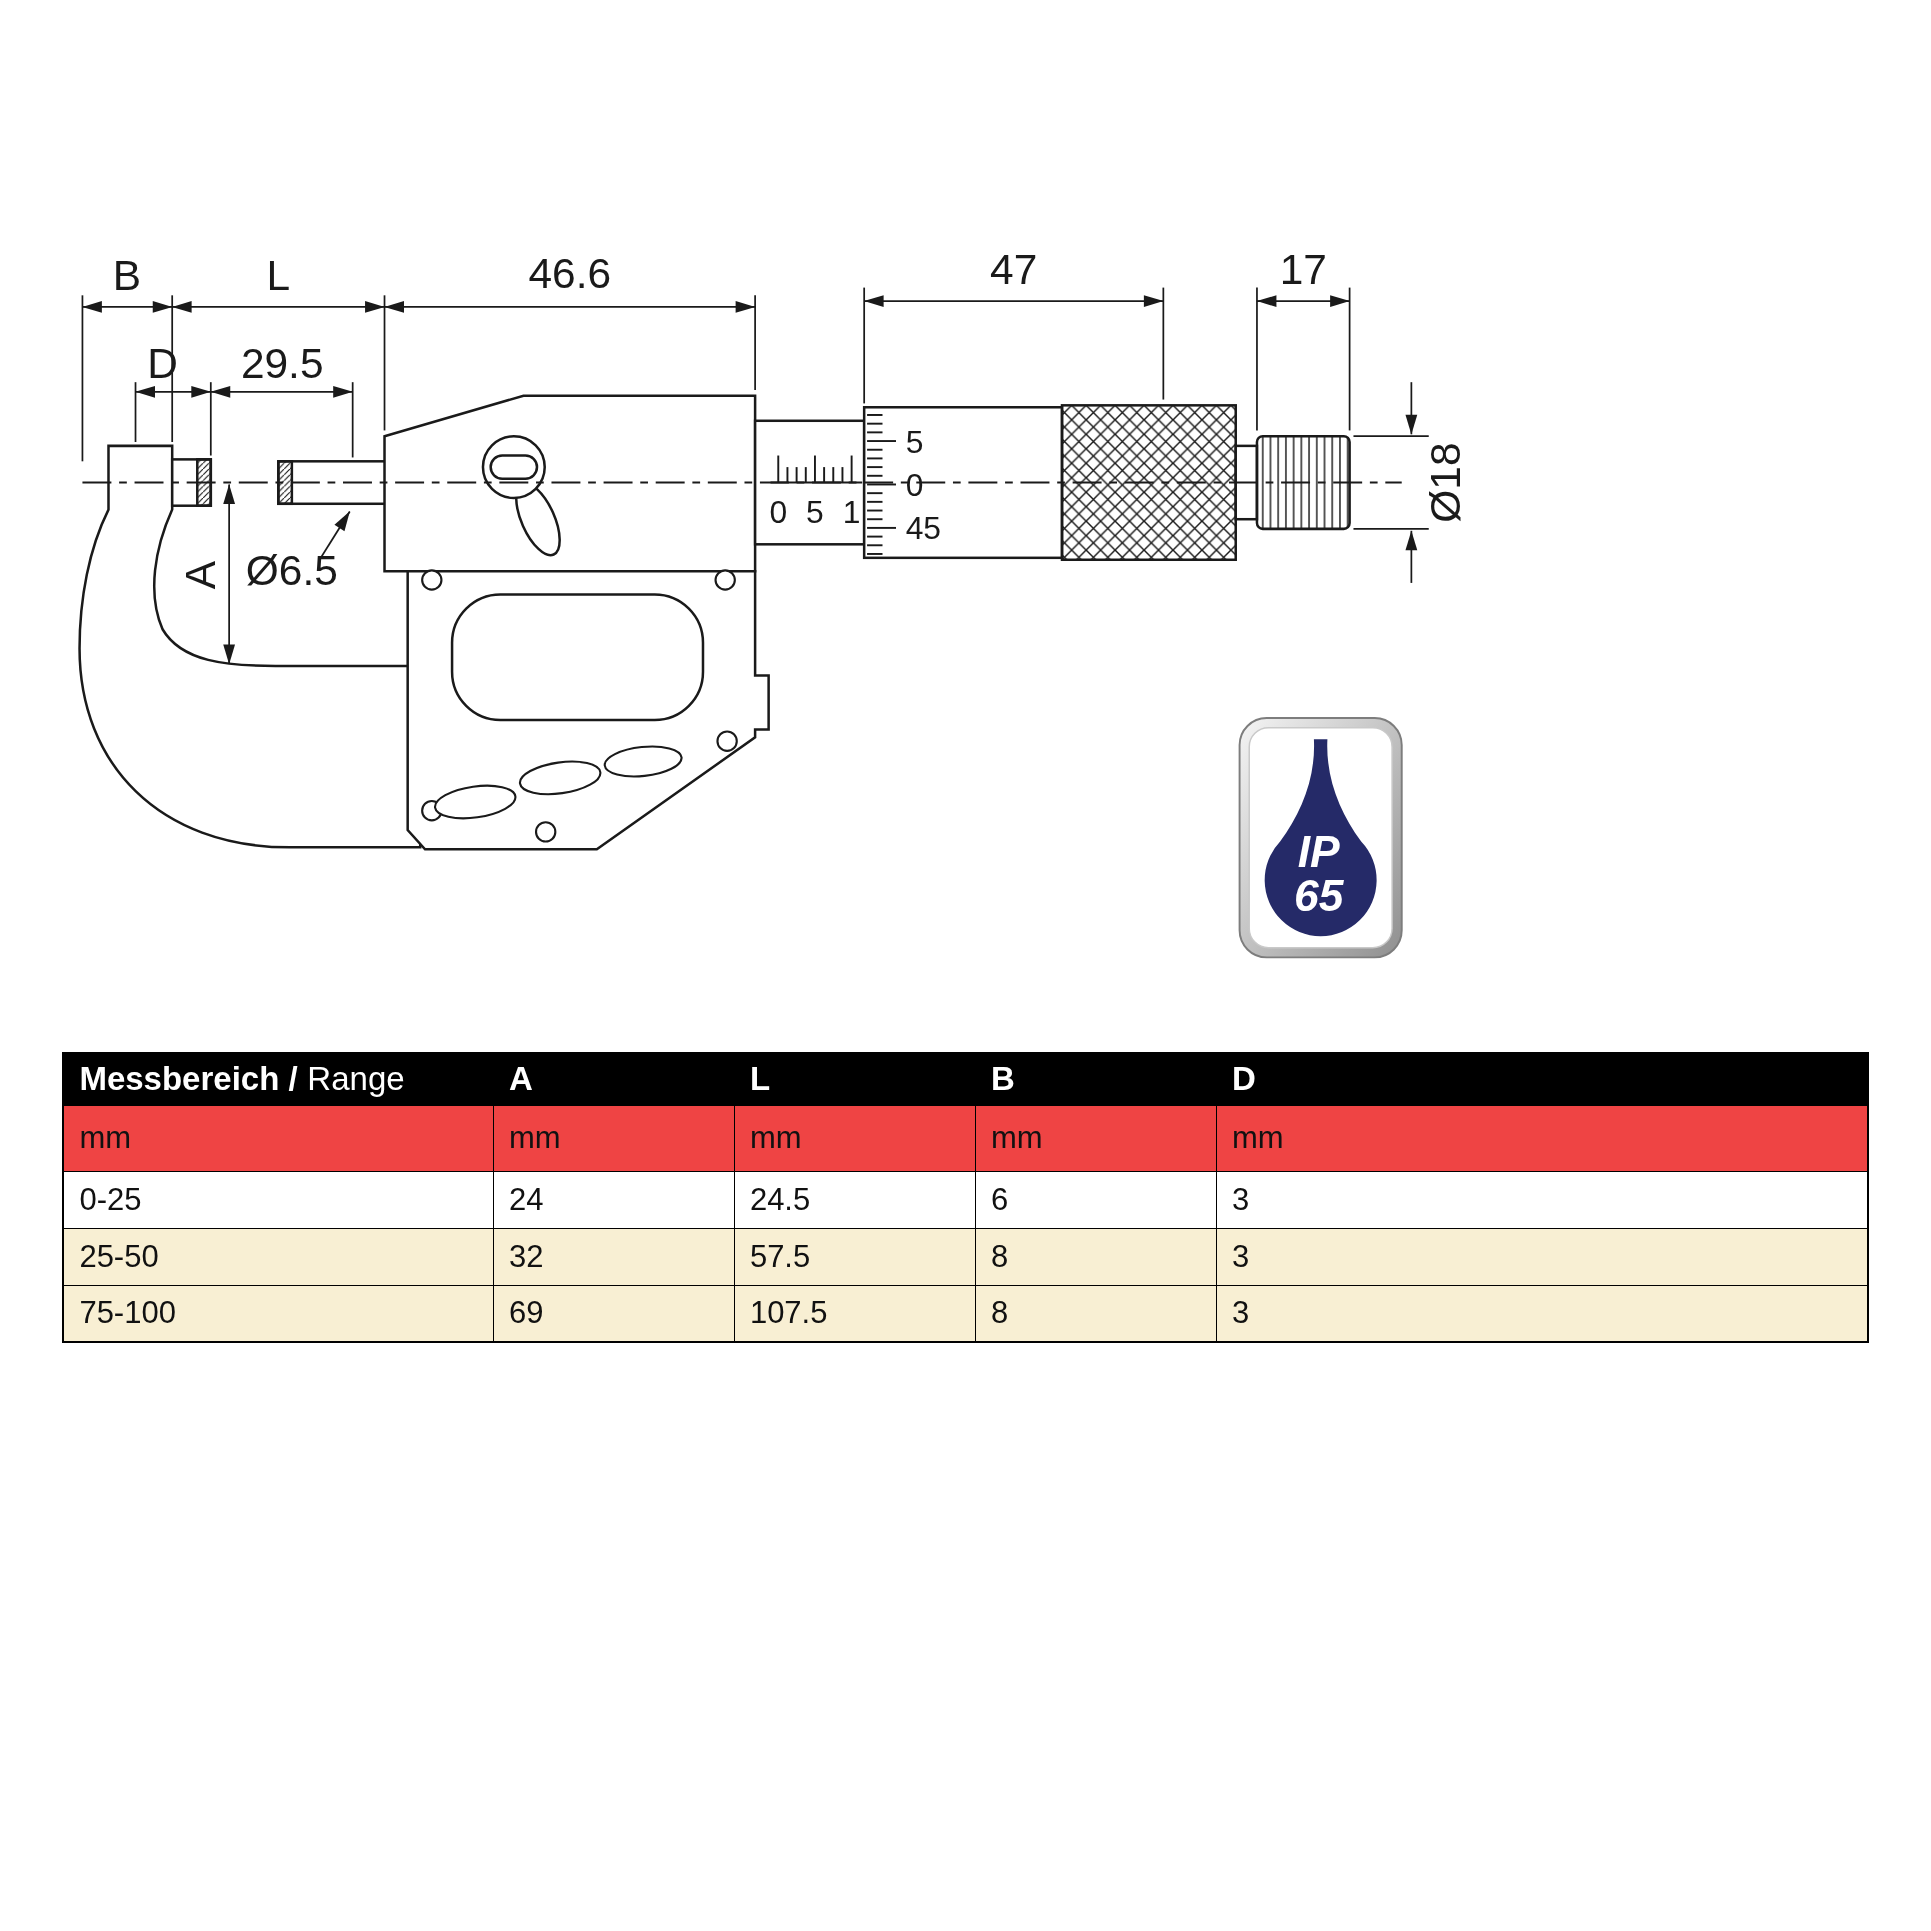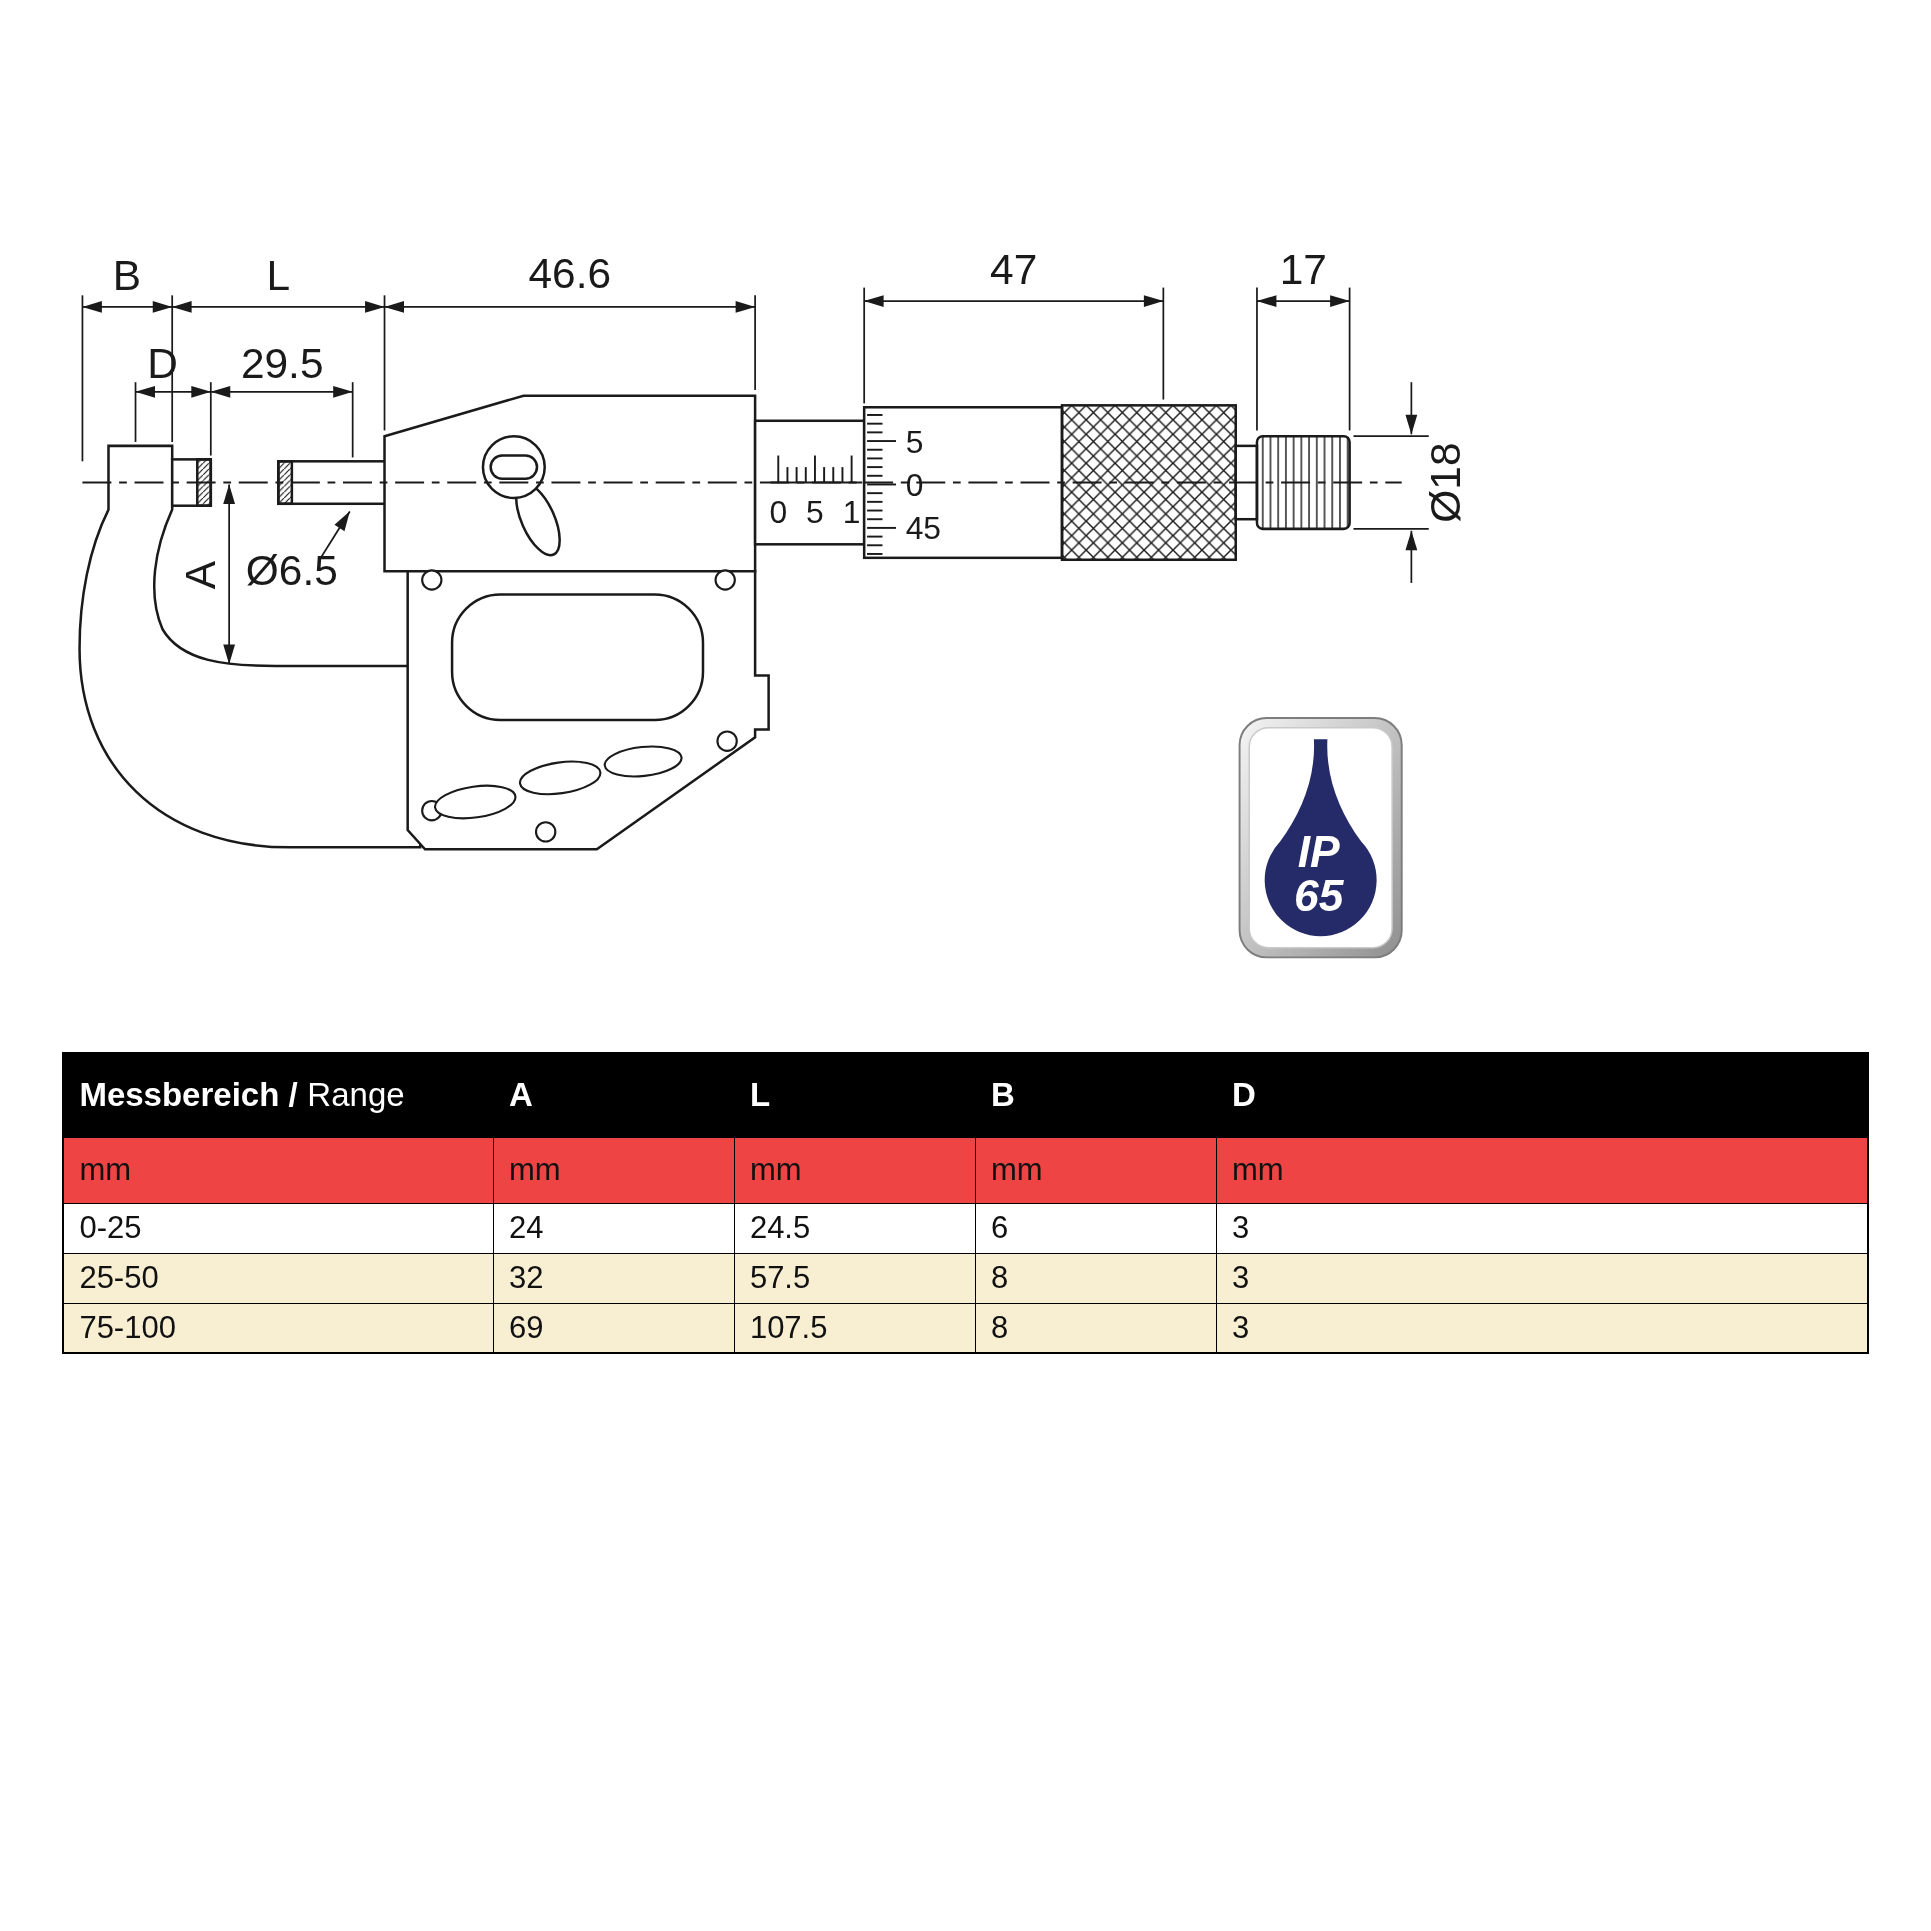--- a/index.html
+++ b/index.html
@@ -7,26 +7,26 @@
               font-family:"Liberation Sans", sans-serif; color:#111; }
   .stage { position:relative; width:1931px; height:1931px; background:#fff; overflow:hidden; }
   .drawing-svg { position:absolute; left:0; top:0; }
   svg text { font-family:"Liberation Sans", sans-serif; }
 
   .table-wrap { position:absolute; left:62px; top:1052px; width:1807px; }
   table.spec { width:100%; border-collapse:collapse; table-layout:fixed;
                border:2.9px solid #000; font-size:31px; }
   table.spec th, table.spec td { border:1.9px solid #000; padding:0 15.4px;
                text-align:left; vertical-align:middle; overflow:hidden; white-space:nowrap; }
-  tr.head    { background:#000; color:#fff; height:84px; }
+  tr.head    { background:#000; color:#fff; height:52px; }
   tr.head th { font-size:33px; font-weight:bold; }
   tr.head .bld { font-weight:bold; }
   tr.head .reg { font-weight:normal; margin-left:9.7px; }
   tr.units   { background:#ef4444; height:66px; }
-  tbody tr   { height:50px; background:#fff; }
+  tbody tr   { height:57px; background:#fff; }
   tbody tr.alt { background:#f8efd3; }
 </style>
 </head>
 <body>
 
 <div class="stage">
 
 <svg class="drawing-svg" width="1931" height="1023" viewBox="0 0 2000 1060">
   <defs>
     <marker id="arr" viewBox="0 0 12 8" markerWidth="12" markerHeight="8" refX="11.5" refY="4" orient="auto-start-reverse">

